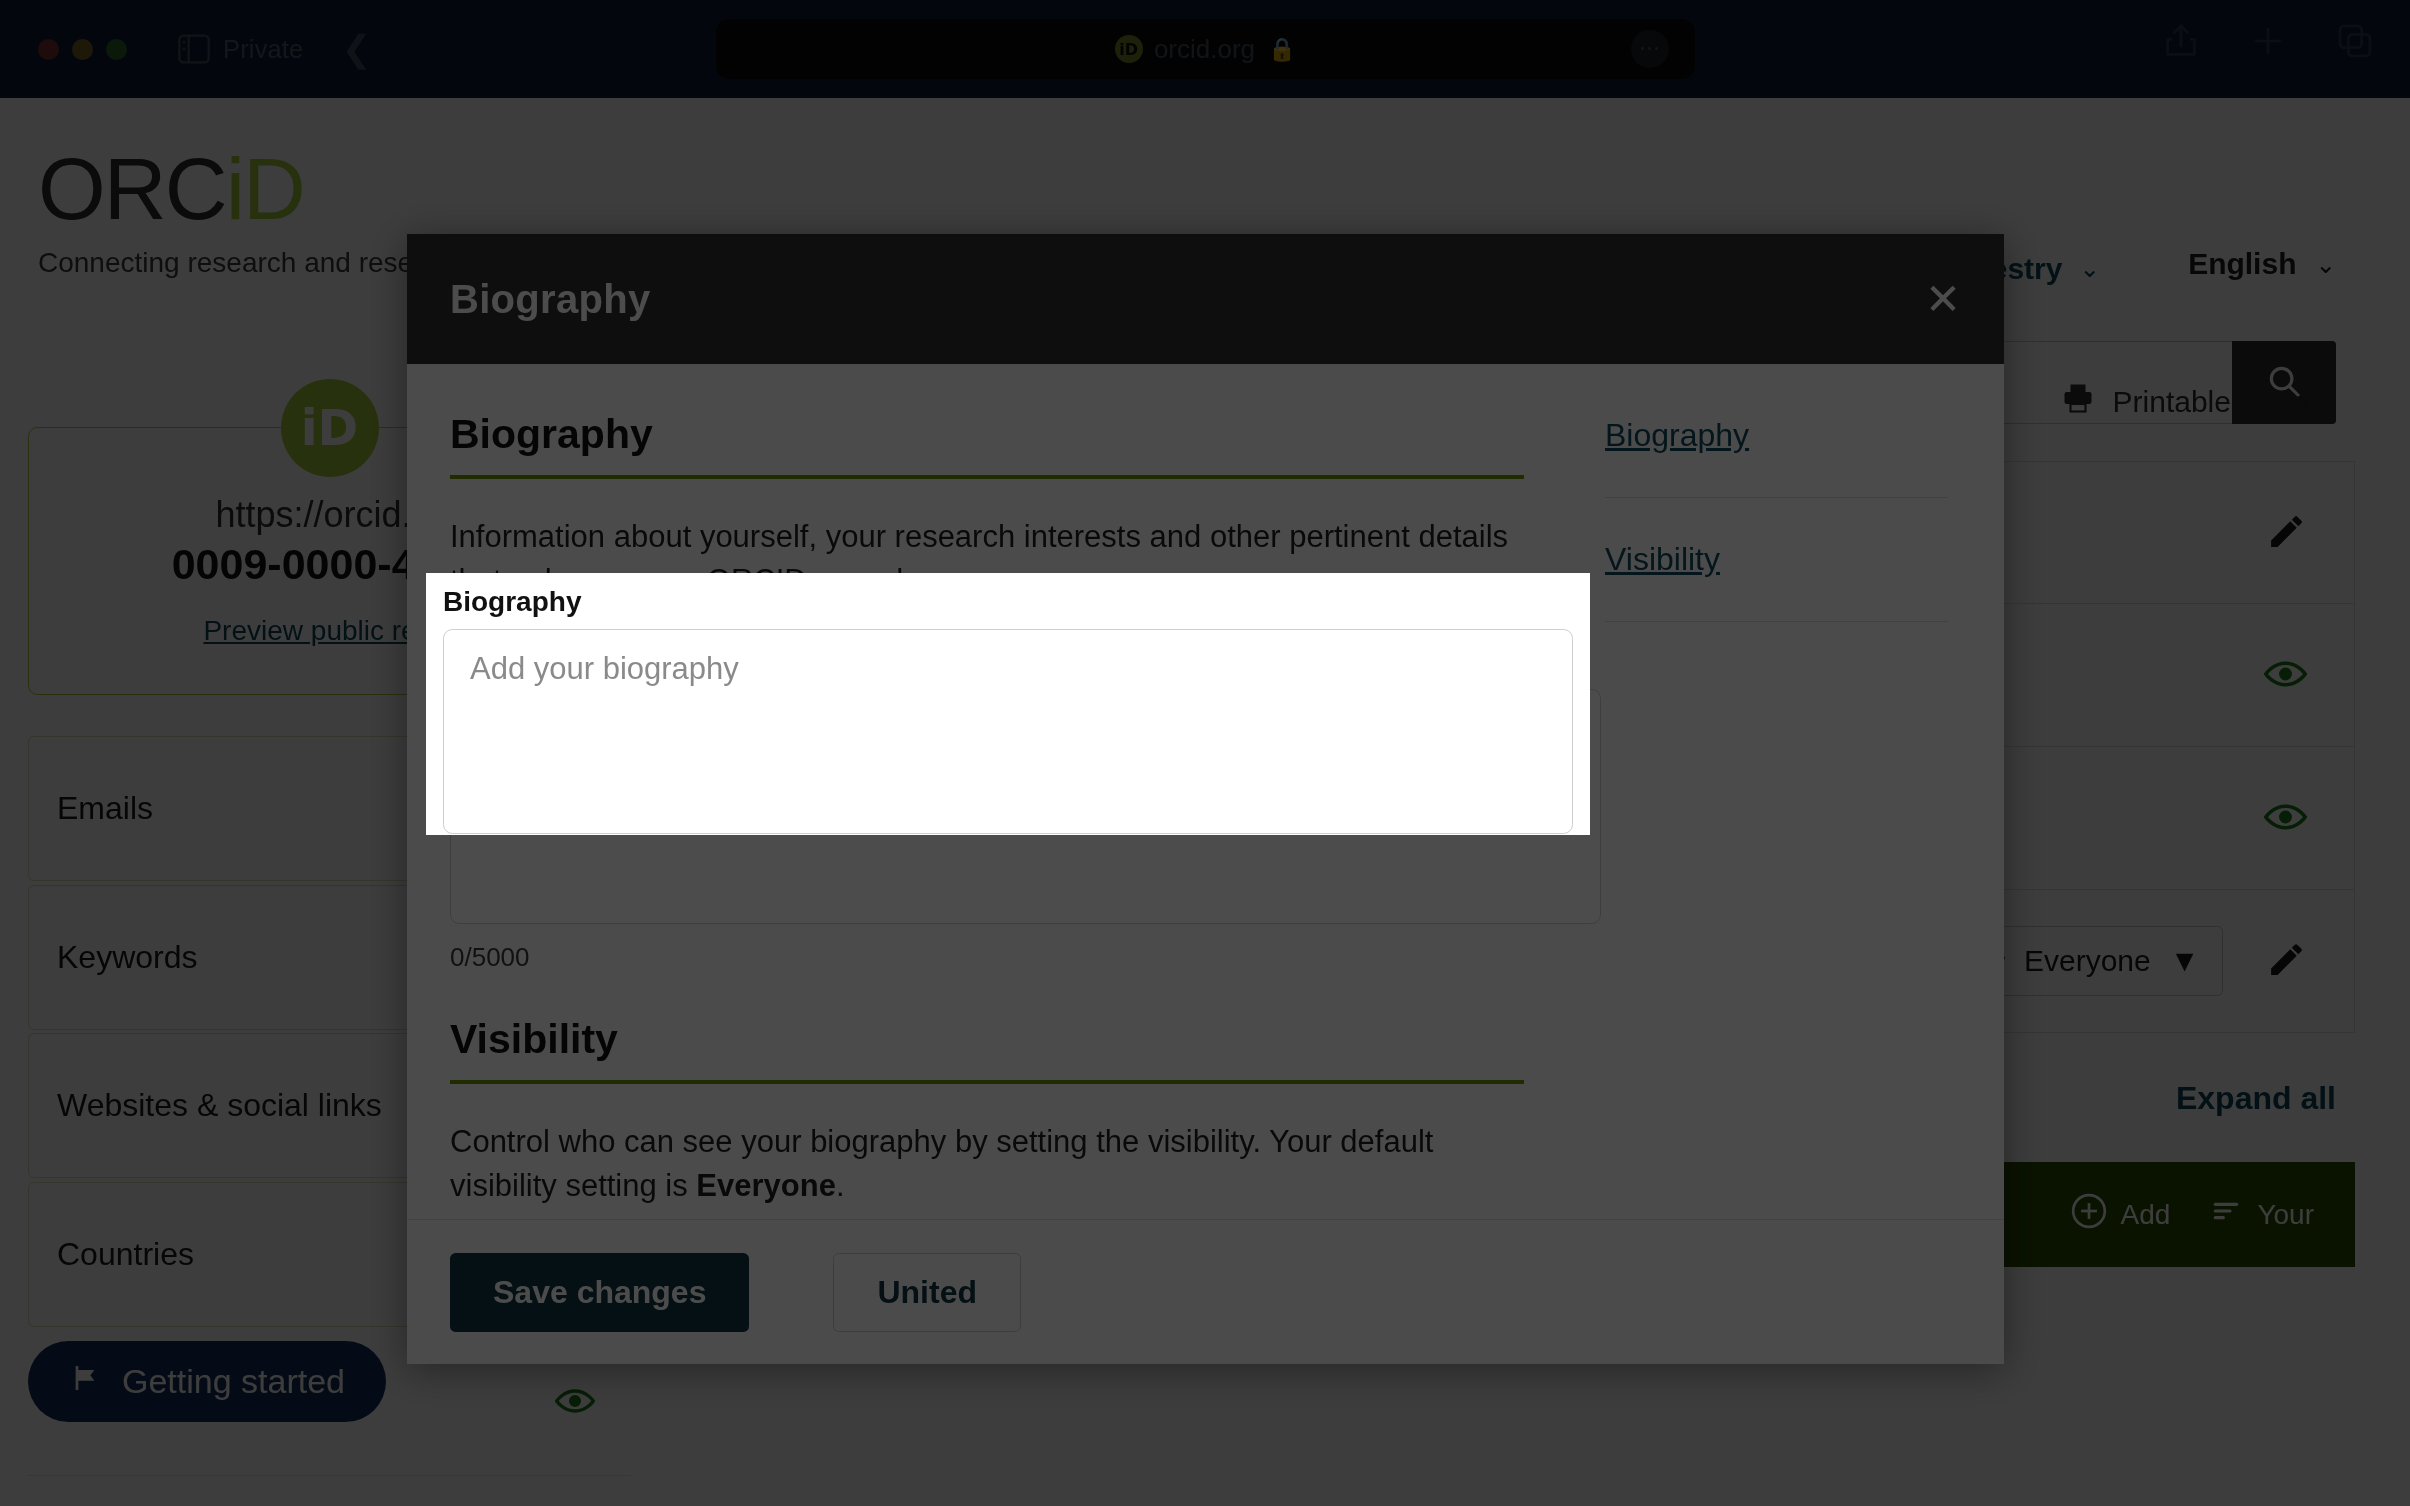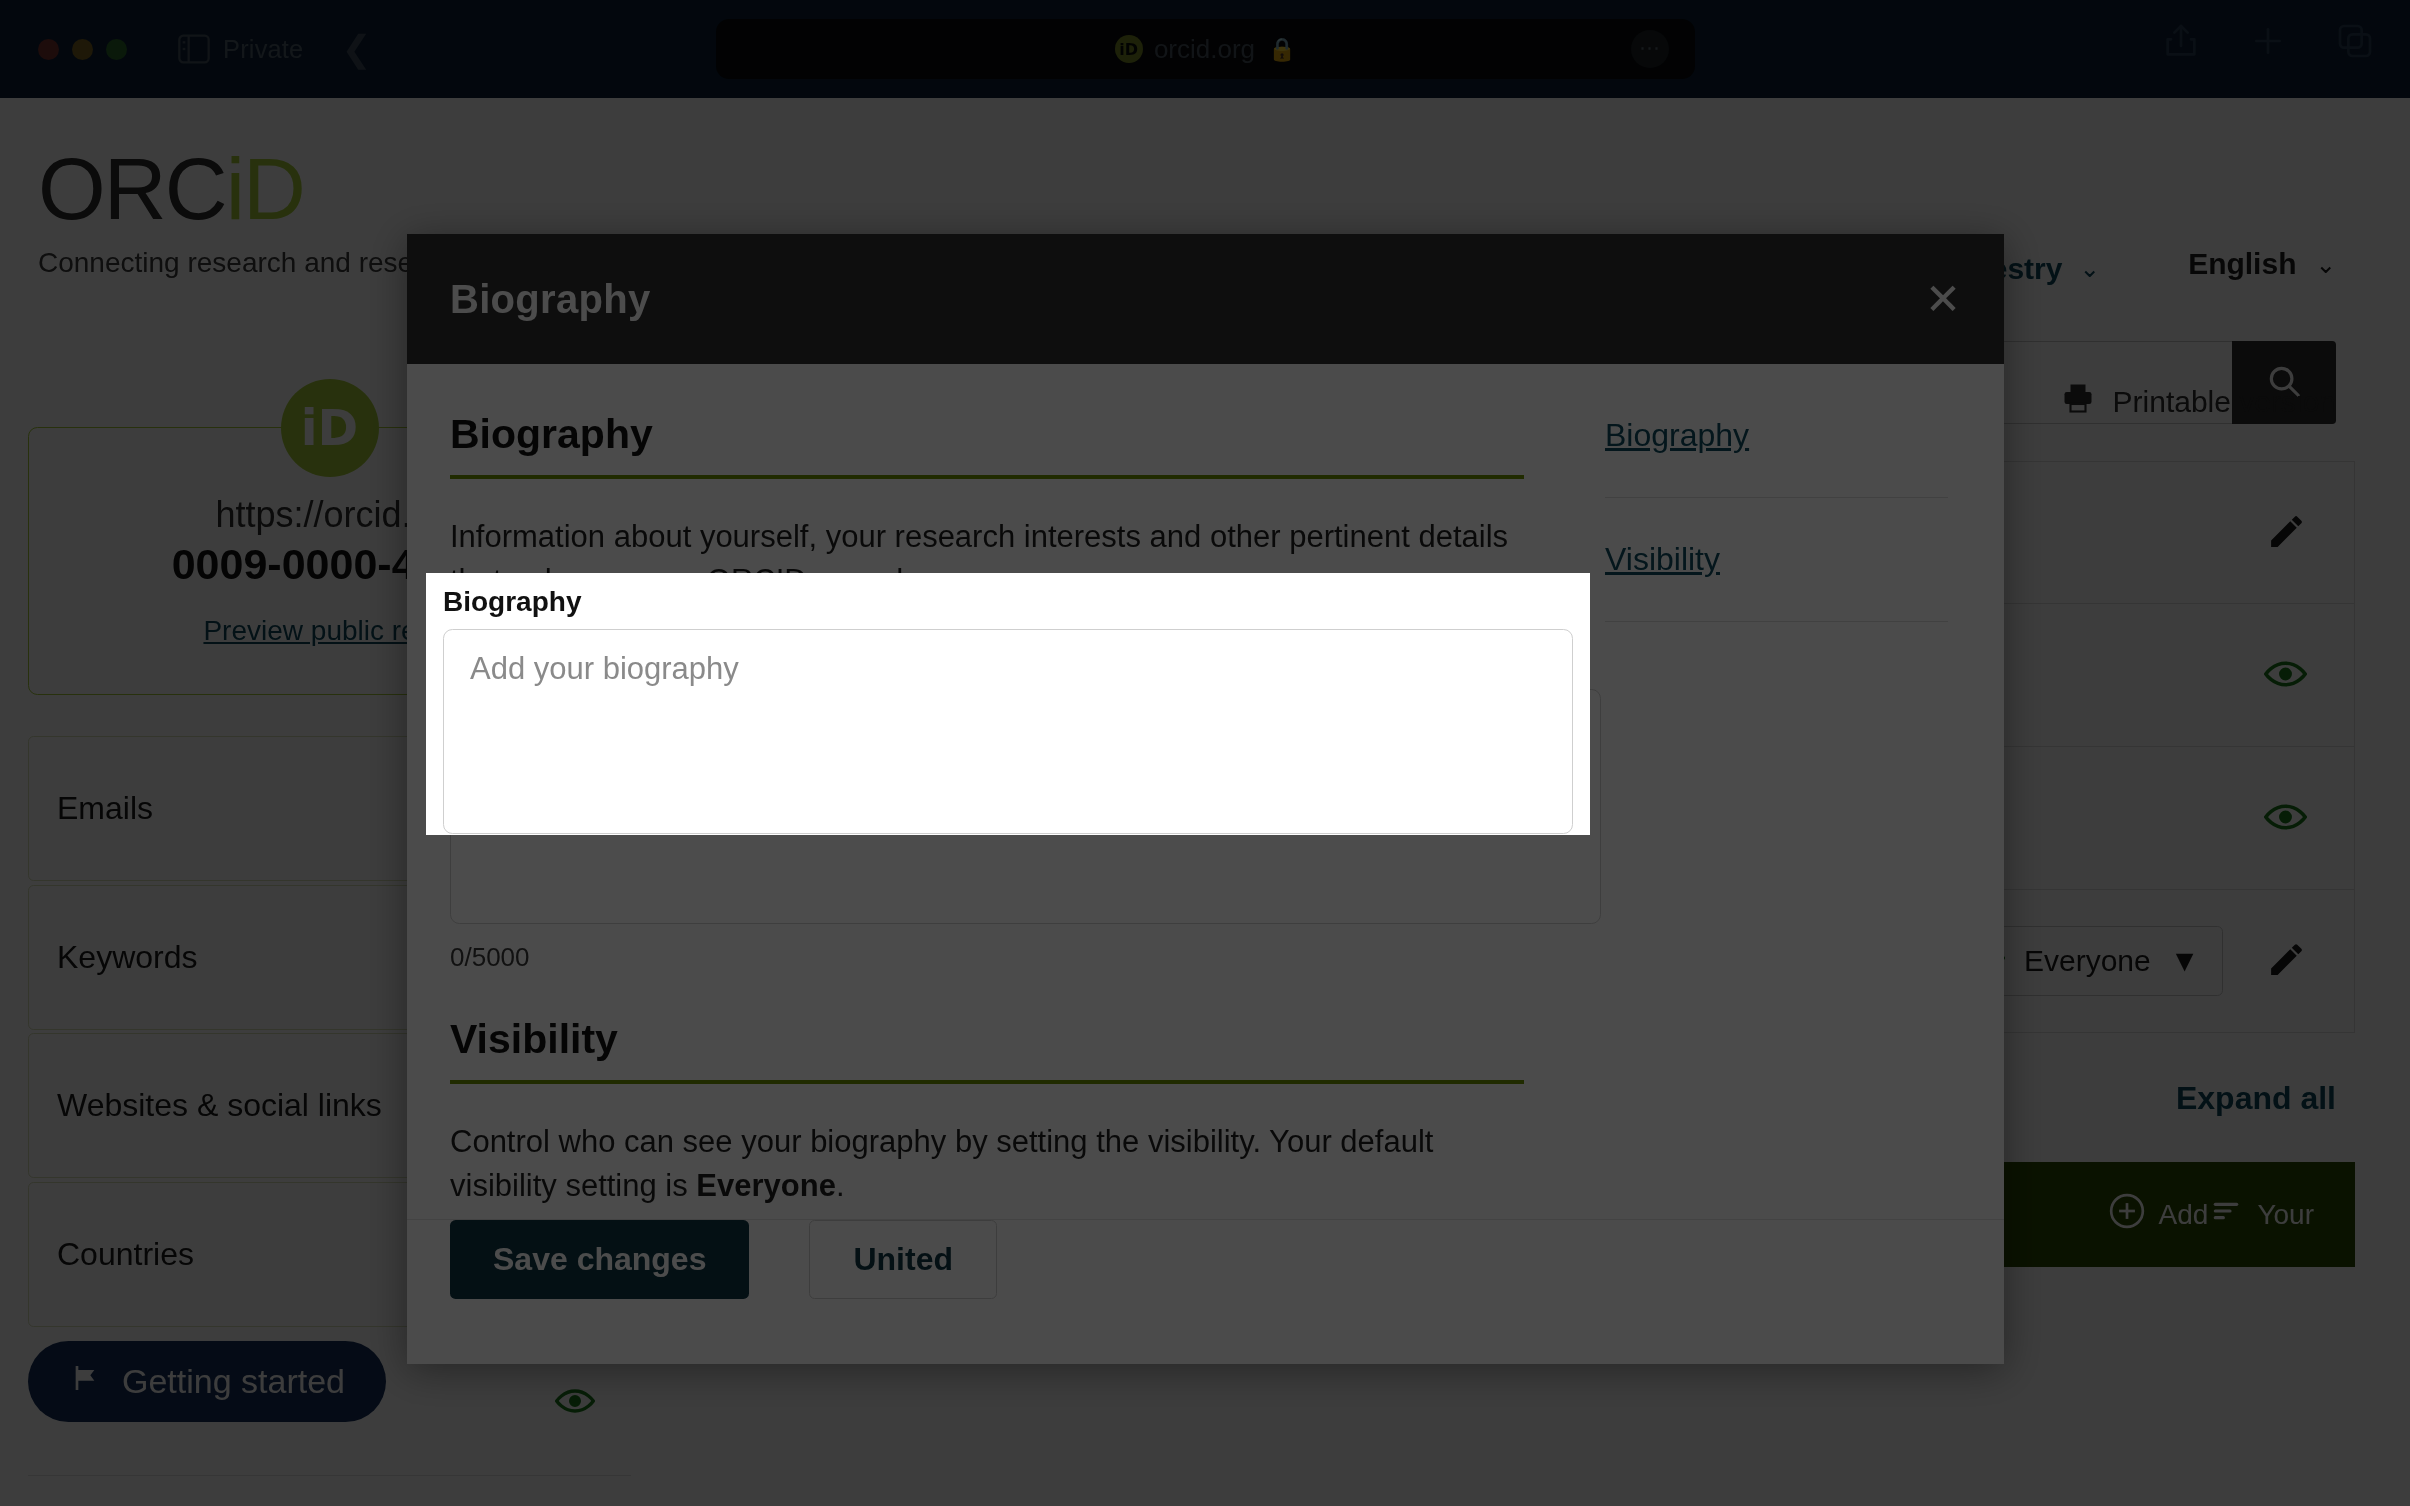--- a/index.html
+++ b/index.html
@@ -146,21 +146,21 @@
   .expand-all {
     text-align: right; font-size: 32px; font-weight: bold; color: #0d4a5e;
     margin-top: 47px; padding-right: 19px; cursor: pointer;
   }
   .employment-bar {
     margin-top: 45px; background: #2b4e00; height: 105px;
     display: flex; align-items: center; padding: 0 41px; color: #fff;
   }
   .emp-chev { font-size: 32px; margin-right: 26px; }
   .emp-title { font-size: 36px; font-weight: bold; }
-  .emp-actions { margin-left: auto; display: flex; align-items: center; }
+  .emp-actions { margin-left: auto; display: flex; align-items: center; gap: 38px; }
   .emp-act { display: flex; align-items: center; gap: 13px; font-size: 28px; cursor: pointer; }
 
   
   .scrim {
     position: absolute; inset: 0; background: rgba(0,0,0,0.76); z-index: 50;
   }
 
   
   .modal {
     position: absolute; z-index: 60;
@@ -201,21 +201,21 @@
   .bio-textarea::placeholder { color: #8a8a8a; }
   .char-count { margin-top: 15px; font-size: 26px; color: #3a3a3a; }
   .vis-section { margin-top: 43px; }
   .aside-link {
     display: block; font-size: 32px; color: #0d4a5e; text-decoration: underline;
     padding-bottom: 43px; cursor: pointer;
   }
   .aside-div { height: 0.9px; background: #d8d8d8; margin-bottom: 43px; }
   .modal-footer {
     flex: none; height: 145px; border-top: 0.9px solid #e0e0e0;
-    display: flex; padding: 0 43px; gap: 60px;
+    display: flex; align-items: center; padding: 0 43px; gap: 84px;
   }
   .btn-primary {
     background: #0d3442; color: #fff; border: none; border-radius: 5.6px;
     height: 79px; padding: 0 43px; font-size: 32px; font-weight: bold;
     cursor: pointer; font-family: "Liberation Sans", sans-serif;
   }
   .btn-secondary {
     background: transparent; color: #0d3442; border: 0.9px solid #cccccc;
     border-radius: 5.6px; height: 79px; padding: 0 43px; font-size: 32px;
     font-weight: bold; cursor: pointer; font-family: "Liberation Sans", sans-serif;

